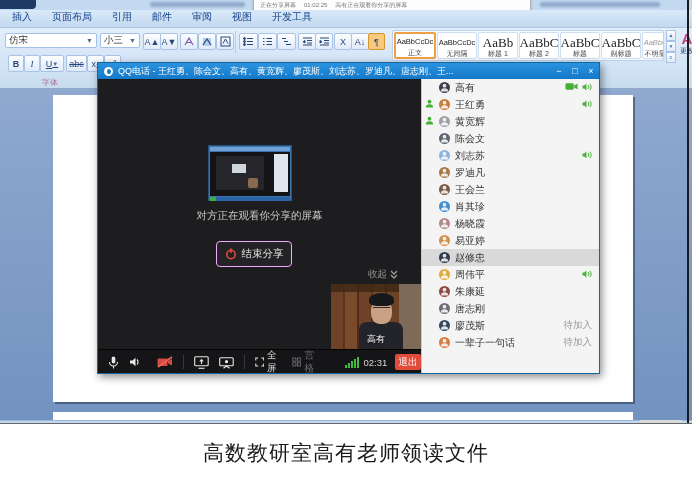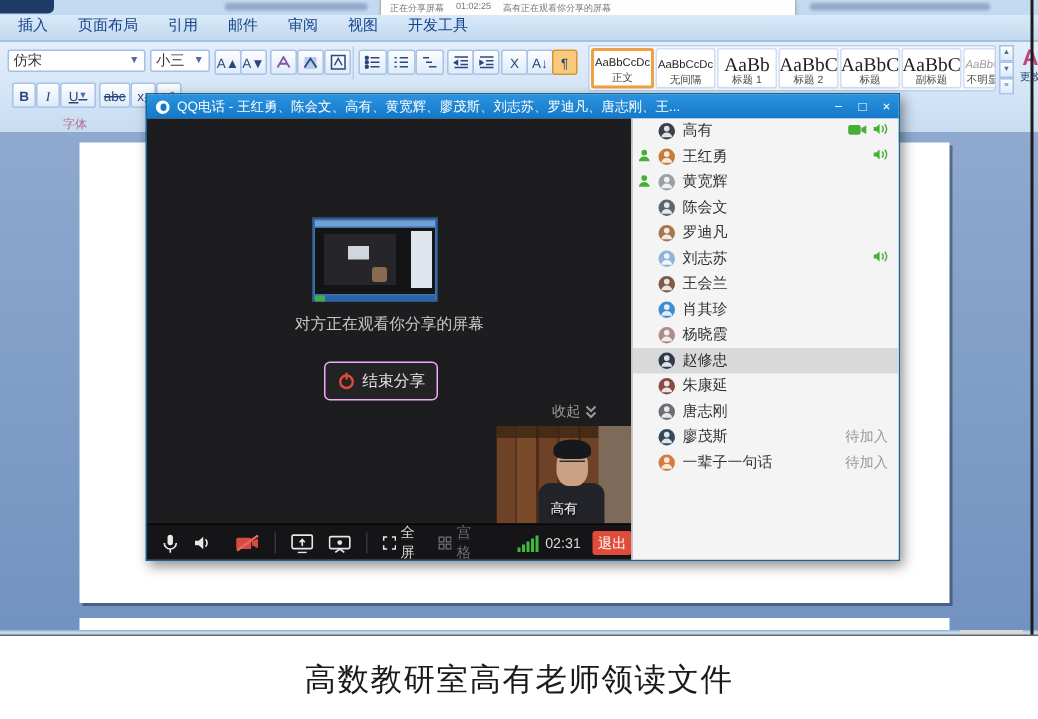--- a/index.html
+++ b/index.html
@@ -471,45 +471,45 @@
               <span class="m-avatar" style="background:#5c6670">
                 <svg width="9" height="9" viewBox="0 0 10 10">
                   <circle cx="5" cy="3" r="2.1" fill="rgba(255,255,255,.85)"></circle>
                   <path d="M1 9.5 a4 3.6 0 0 1 8 0 Z" fill="rgba(255,255,255,.85)"></path>
                 </svg>
               </span>
               <span class="m-name">陈会文</span>
               <span class="m-right"></span>
             </div>
             <div class="m-row">
-              <span class="m-avatar" style="background:#a8764a">
-                <svg width="9" height="9" viewBox="0 0 10 10">
-                  <circle cx="5" cy="3" r="2.1" fill="rgba(255,255,255,.85)"></circle>
-                  <path d="M1 9.5 a4 3.6 0 0 1 8 0 Z" fill="rgba(255,255,255,.85)"></path>
-                </svg>
-              </span>
-              <span class="m-name">罗迪凡</span>
-              <span class="m-right"></span>
-            </div>
-            <div class="m-row">
               <span class="m-avatar" style="background:#8fb3d9">
                 <svg width="9" height="9" viewBox="0 0 10 10">
                   <circle cx="5" cy="3" r="2.1" fill="rgba(255,255,255,.85)"></circle>
                   <path d="M1 9.5 a4 3.6 0 0 1 8 0 Z" fill="rgba(255,255,255,.85)"></path>
                 </svg>
               </span>
               <span class="m-name">刘志苏</span>
               <span class="m-right">
                 <span><svg width="10" height="10" viewBox="0 0 10 10">
                     <path d="M0.5 3.6 H2.2 L4.4 1.6 V8.4 L2.2 6.4 H0.5 Z" fill="#45b035"></path>
                     <path d="M6 3 a2.8 2.8 0 0 1 0 4 M7.8 1.8 a4.6 4.6 0 0 1 0 6.4" stroke="#45b035" fill="none" stroke-width="1"></path>
                   </svg></span>
               </span>
             </div>
             <div class="m-row">
+              <span class="m-avatar" style="background:#a8764a">
+                <svg width="9" height="9" viewBox="0 0 10 10">
+                  <circle cx="5" cy="3" r="2.1" fill="rgba(255,255,255,.85)"></circle>
+                  <path d="M1 9.5 a4 3.6 0 0 1 8 0 Z" fill="rgba(255,255,255,.85)"></path>
+                </svg>
+              </span>
+              <span class="m-name">罗迪凡</span>
+              <span class="m-right"></span>
+            </div>
+            <div class="m-row">
               <span class="m-avatar" style="background:#7a5c48">
                 <svg width="9" height="9" viewBox="0 0 10 10">
                   <circle cx="5" cy="3" r="2.1" fill="rgba(255,255,255,.85)"></circle>
                   <path d="M1 9.5 a4 3.6 0 0 1 8 0 Z" fill="rgba(255,255,255,.85)"></path>
                 </svg>
               </span>
               <span class="m-name">王会兰</span>
               <span class="m-right"></span>
             </div>
             <div class="m-row">
@@ -523,31 +523,56 @@
               <span class="m-right"></span>
             </div>
             <div class="m-row">
               <span class="m-avatar" style="background:#b08a8a">
                 <svg width="9" height="9" viewBox="0 0 10 10">
                   <circle cx="5" cy="3" r="2.1" fill="rgba(255,255,255,.85)"></circle>
                   <path d="M1 9.5 a4 3.6 0 0 1 8 0 Z" fill="rgba(255,255,255,.85)"></path>
                 </svg>
               </span>
               <span class="m-name">杨晓霞</span>
+              <span class="m-right"></span>
+            </div>
+            <div class="m-row">
+              <span class="m-avatar" style="background:#d1914f">
+                <svg width="9" height="9" viewBox="0 0 10 10">
+                  <circle cx="5" cy="3" r="2.1" fill="rgba(255,255,255,.85)"></circle>
+                  <path d="M1 9.5 a4 3.6 0 0 1 8 0 Z" fill="rgba(255,255,255,.85)"></path>
+                </svg>
+              </span>
+              <span class="m-name">易亚婷</span>
               <span class="m-right"></span>
             </div>
             <div class="m-row hl">
               <span class="m-avatar" style="background:#2f3b4c">
                 <svg width="9" height="9" viewBox="0 0 10 10">
                   <circle cx="5" cy="3" r="2.1" fill="rgba(255,255,255,.85)"></circle>
                   <path d="M1 9.5 a4 3.6 0 0 1 8 0 Z" fill="rgba(255,255,255,.85)"></path>
                 </svg>
               </span>
               <span class="m-name">赵修忠</span>
               <span class="m-right"></span>
+            </div>
+            <div class="m-row">
+              <span class="m-avatar" style="background:#e0a93e">
+                <svg width="9" height="9" viewBox="0 0 10 10">
+                  <circle cx="5" cy="3" r="2.1" fill="rgba(255,255,255,.85)"></circle>
+                  <path d="M1 9.5 a4 3.6 0 0 1 8 0 Z" fill="rgba(255,255,255,.85)"></path>
+                </svg>
+              </span>
+              <span class="m-name">周伟平</span>
+              <span class="m-right">
+                <span><svg width="10" height="10" viewBox="0 0 10 10">
+                    <path d="M0.5 3.6 H2.2 L4.4 1.6 V8.4 L2.2 6.4 H0.5 Z" fill="#45b035"></path>
+                    <path d="M6 3 a2.8 2.8 0 0 1 0 4 M7.8 1.8 a4.6 4.6 0 0 1 0 6.4" stroke="#45b035" fill="none" stroke-width="1"></path>
+                  </svg></span>
+              </span>
             </div>
             <div class="m-row">
               <span class="m-avatar" style="background:#8a4a42">
                 <svg width="9" height="9" viewBox="0 0 10 10">
                   <circle cx="5" cy="3" r="2.1" fill="rgba(255,255,255,.85)"></circle>
                   <path d="M1 9.5 a4 3.6 0 0 1 8 0 Z" fill="rgba(255,255,255,.85)"></path>
                 </svg>
               </span>
               <span class="m-name">朱康延</span>
               <span class="m-right"></span>

